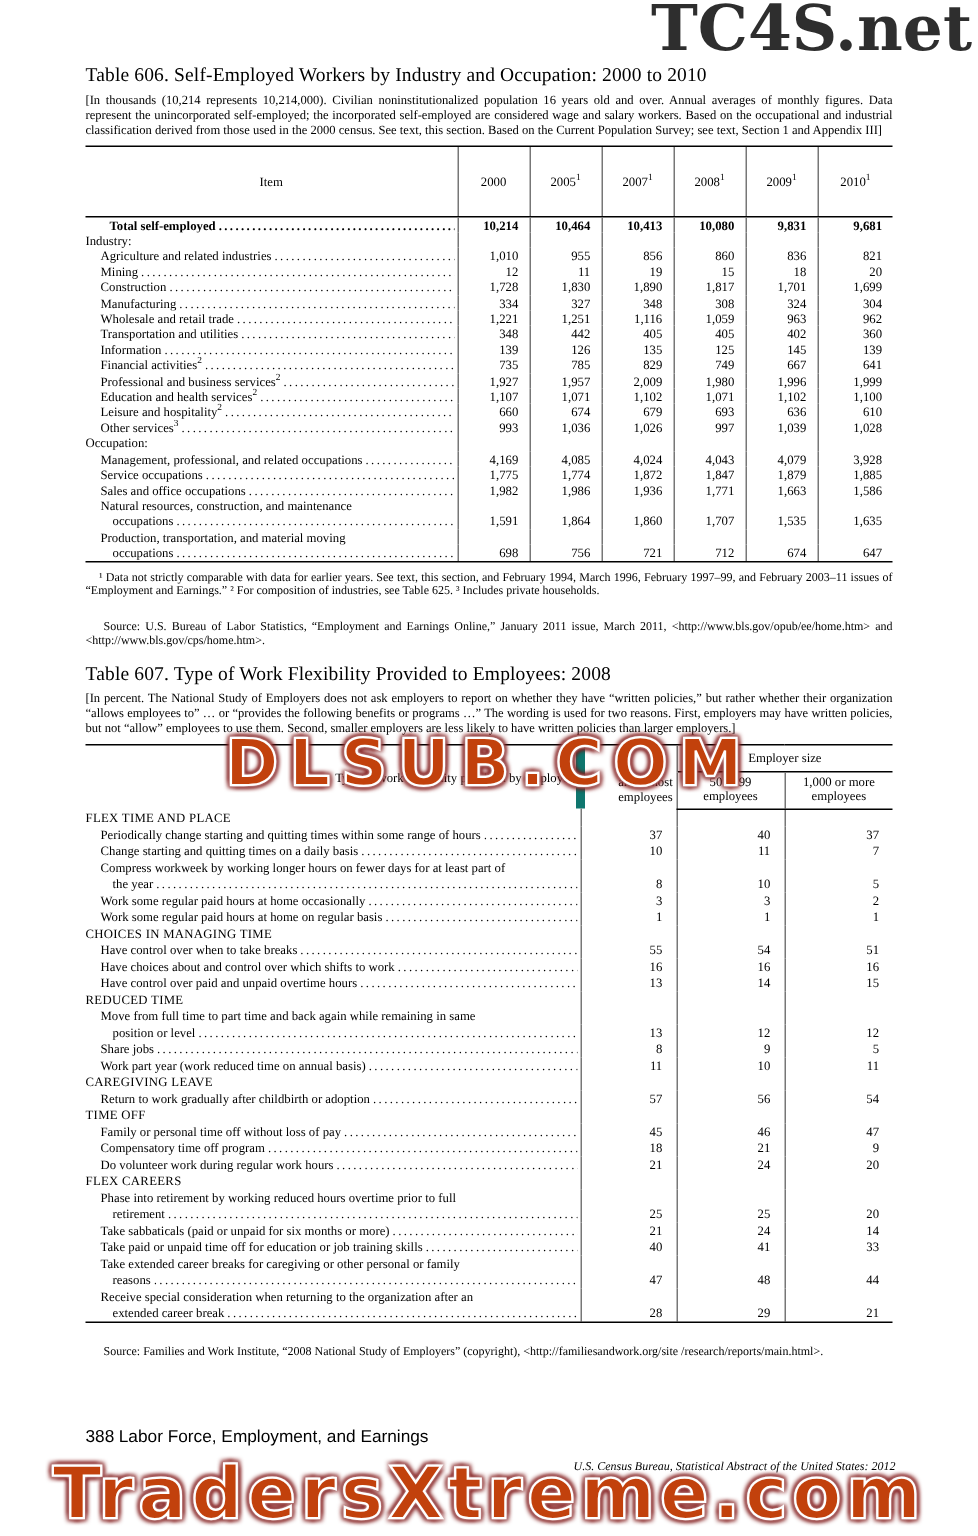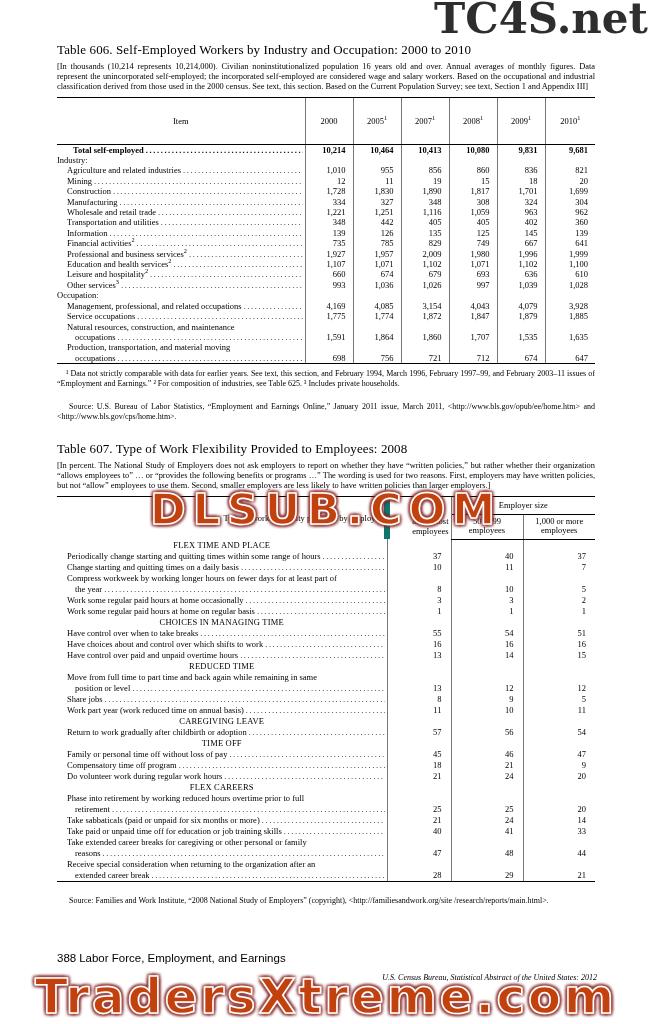--- a/index.html
+++ b/index.html
@@ -28,21 +28,21 @@
 
   
   .t607 thead th{border-top:1.5px solid #000;padding:2px 2px;vertical-align:middle}
   .t607 thead tr:first-child th{border-bottom:0}
   .t607 th.hstub{text-align:right;white-space:pre-line;border-bottom:1px solid #000}
   .t607 th.h1{white-space:pre-line;vertical-align:bottom;text-align:right;line-height:9.5px;padding-bottom:3px;border-left:6px solid #0f766e;border-bottom:1px solid #000}
   .t607 th.group{text-align:center;border-left:1px solid #777;border-bottom:1px solid #000;height:13px}
   .t607 th.h2{white-space:pre-line;vertical-align:bottom;text-align:center;line-height:9.5px;padding-bottom:3px;border-left:1px solid #777;border-bottom:1px solid #000}
   .t607 tbody td{height:11px;line-height:11px;padding:0;vertical-align:bottom}
   .t607 tbody td+td{border-left:1px solid #777}
-  .t607 td.sechead{text-align:center;letter-spacing:.2px}
+  .t607 td.sechead{text-align:left;letter-spacing:.2px}
   .t607 td.num{padding-right:9px}
 
   .lc{display:flex;align-items:baseline;overflow:hidden}
   .lt{white-space:nowrap}
   .ind{padding-left:10px}
   .indT{padding-left:16px}
   .ind2{padding-left:18px}
   .secind{padding-left:2px}
   .dots{flex:1;min-width:0;overflow:hidden;white-space:nowrap;margin:0 2px;color:#000}
   .dots::after{content:"........................................................................................................................................................";letter-spacing:1.6px}
@@ -299,38 +299,52 @@
           </tr>
           <tr>
             <td class="stub-cell">
               <div class="lc">
                 <span class="lt ind">Management, professional, and related occupations</span>
                 <span class="dots"></span>
               </div>
             </td>
             <td class="num">4,169</td>
             <td class="num">4,085</td>
-            <td class="num">3,154</td>
+            <td class="num">4,024</td>
             <td class="num">4,043</td>
             <td class="num">4,079</td>
             <td class="num">3,928</td>
           </tr>
           <tr>
             <td class="stub-cell">
               <div class="lc">
                 <span class="lt ind">Service occupations</span>
                 <span class="dots"></span>
               </div>
             </td>
             <td class="num">1,775</td>
             <td class="num">1,774</td>
             <td class="num">1,872</td>
             <td class="num">1,847</td>
             <td class="num">1,879</td>
             <td class="num">1,885</td>
+          </tr>
+          <tr>
+            <td class="stub-cell">
+              <div class="lc">
+                <span class="lt ind">Sales and office occupations</span>
+                <span class="dots"></span>
+              </div>
+            </td>
+            <td class="num">1,982</td>
+            <td class="num">1,986</td>
+            <td class="num">1,936</td>
+            <td class="num">1,771</td>
+            <td class="num">1,663</td>
+            <td class="num">1,586</td>
           </tr>
           <tr>
             <td class="stub-cell">
               <div class="lc">
                 <span class="lt ind">Natural resources, construction, and maintenance</span>
               </div>
             </td>
             <td class="num"></td>
             <td class="num"></td>
             <td class="num"></td>

